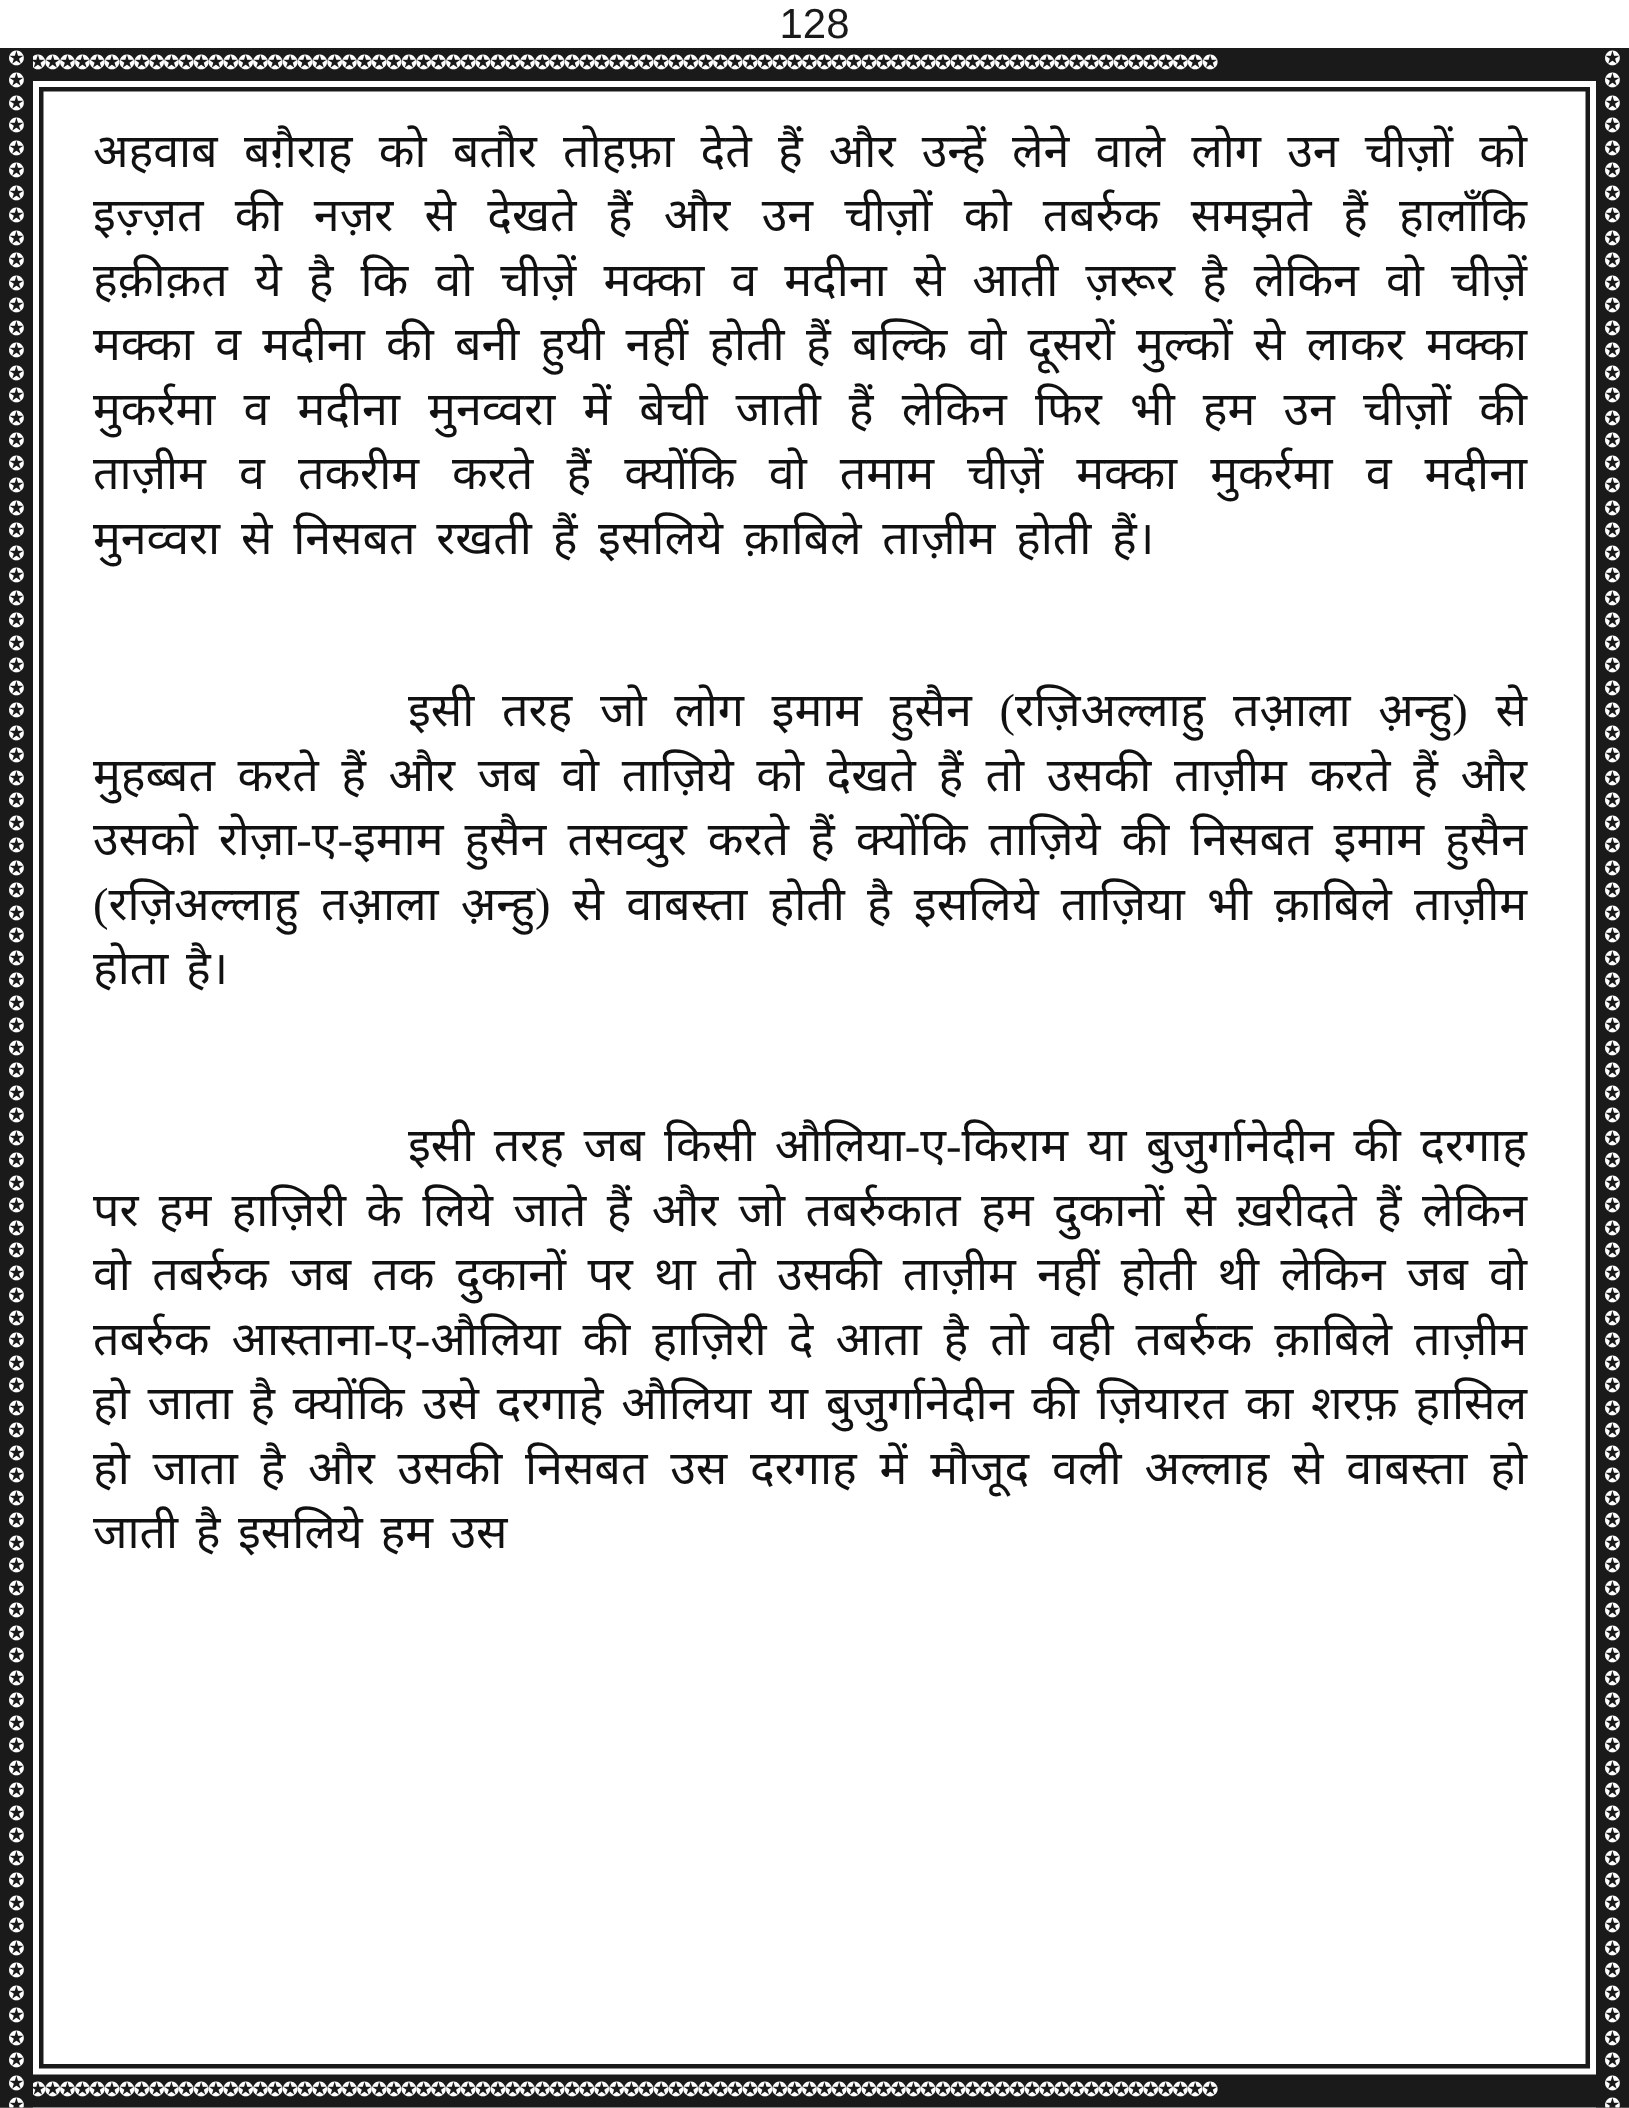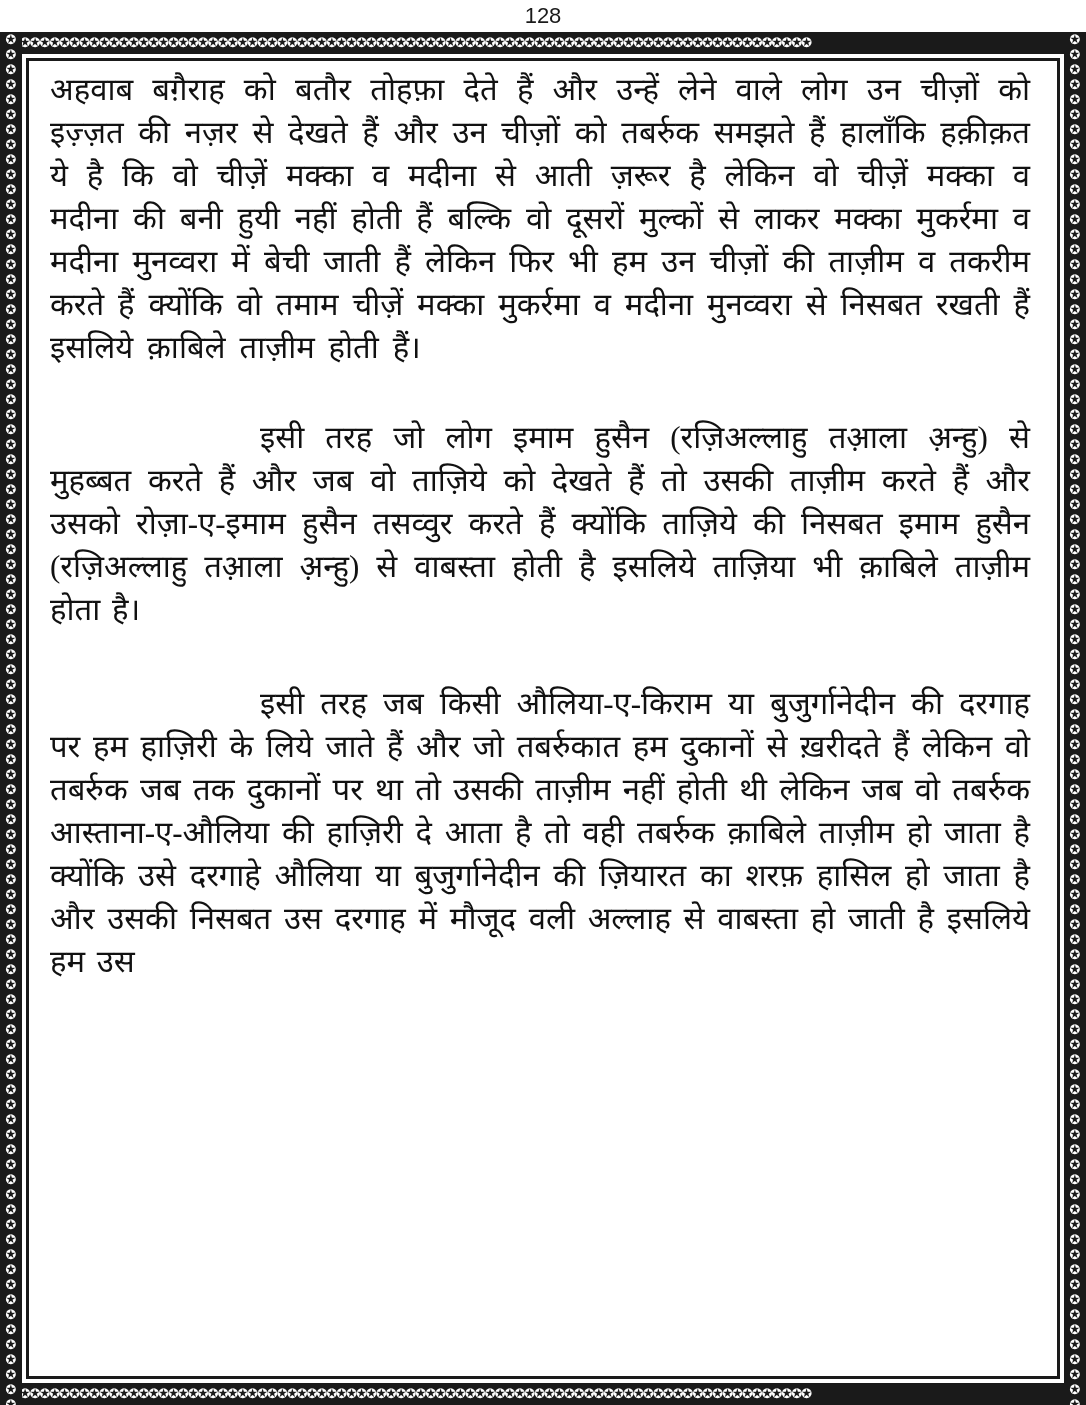--- a/index.html
+++ b/index.html
@@ -1,29 +1,29 @@
 <!DOCTYPE html>
 <html><head>
 <meta charset="utf-8">
 <style>
   html, body { margin: 0; padding: 0; background: #ffffff; }
   body { width: 1086px; height: 1405px; position: relative; overflow: hidden; font-family: "DejaVu Sans", sans-serif; color: #111; }
-  .page-number { position: absolute; top: 0; left: 0; width: 1086px; text-align: center; font-family: "Liberation Sans", sans-serif; font-size: 22px; line-height: 32px; color: #1a1a1a; }
+  .page-number { position: absolute; top: 0; left: 0; width: 1086px; text-align: center; font-family: "Liberation Sans", sans-serif; font-size: 28px; line-height: 32px; color: #1a1a1a; }
   .frame { position: absolute; left: 0; top: 32px; width: 1086px; height: 1373px; box-sizing: border-box; }
   .border-band { position: absolute; background-color: #1a1a1a; }
   .band-top { left: 0; top: 0; width: 1086px; height: 22px; }
   .band-bottom { left: 0; bottom: 0; width: 1086px; height: 22px; }
   .band-left { left: 0; top: 0; width: 22px; height: 1373px; }
   .band-right { right: 0; top: 0; width: 22px; height: 1373px; }
   .stars-h, .stars-v { position: absolute; overflow: hidden; color: #ffffff; font-family: "DejaVu Sans", sans-serif; white-space: nowrap; }
   .stars-h { left: 0; top: 3px; width: 100%; height: 16px; font-size: 13px; line-height: 16px; letter-spacing: -1px; }
   .stars-v { left: 3px; top: 0; width: 16px; height: 100%; font-size: 13px; line-height: 15px; text-align: center; word-break: break-all; white-space: normal; }
   .inner-line { position: absolute; left: 26px; top: 26px; right: 26px; bottom: 26px; border: 3px solid #1a1a1a; background: #fff; }
   .content { position: absolute; left: 50px; top: 36px; width: 980px; }
-  .para { margin: 0; font-family: "DejaVu Sans", sans-serif; font-size: 31px; line-height: 43px; text-align: justify; text-align-last: left; word-spacing: 4px; color: #111; }
+  .para { margin: 12px; font-family: "DejaVu Sans", sans-serif; font-size: 31px; line-height: 43px; text-align: justify; text-align-last: left; word-spacing: 4px; color: #111; }
   .para.indent { text-indent: 210px; font-family: Liberation Serif, serif; }
   .gap1 { height: 47px; }
   .gap2 { height: 51px; }
 </style>
 </head>
 <body>
 
 <div class="page-number">128</div>
 
 <div class="frame">

